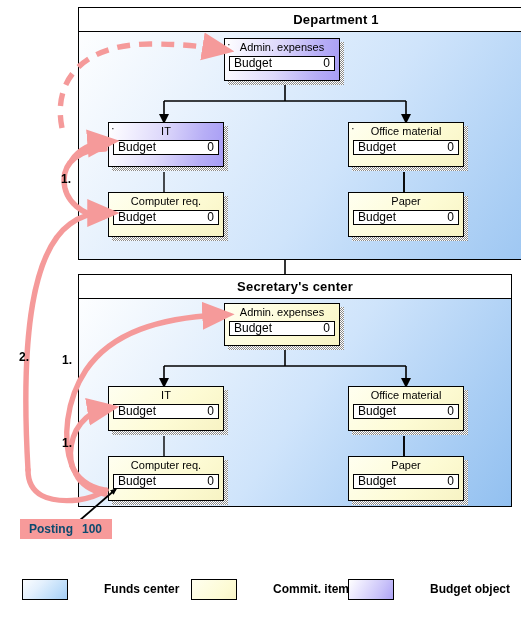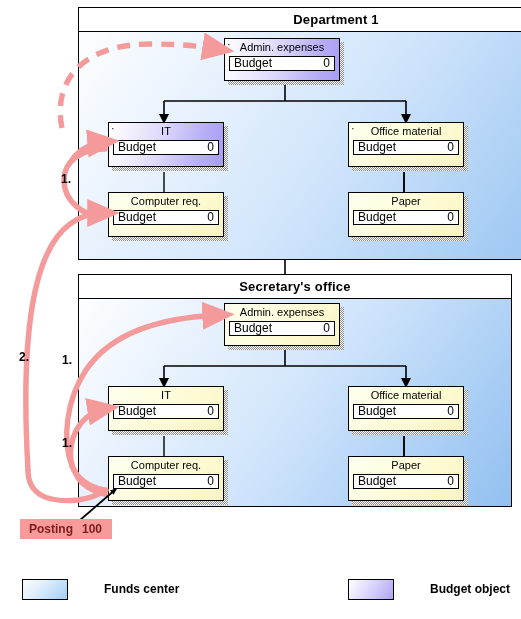--- a/index.html
+++ b/index.html
@@ -86,21 +86,21 @@
   .lg-sw.fcs{background:linear-gradient(135deg,#fbfdff 0%,#e3f0fd 35%,#bcdcf9 75%,#a4cdf5 100%);}
   .lg-sw.cis{background:linear-gradient(135deg,#ffffef 0%,#fdfbd4 70%,#f8f4c6 100%);}
   .lg-sw.bos{background:linear-gradient(120deg,#ffffff 0%,#ece9fe 25%,#c9c2f9 70%,#ada3f5 100%);}
   .lg-txt{margin-left:12px;font-size:12px;font-weight:bold;color:#000;white-space:nowrap;padding-left:24px;}
 
   
   .posting{
     position:absolute;left:20px;top:519px;
     background:#f79a9a;
     padding:3px 10px 3px 9px;
-    font-size:12px;font-weight:bold;color:#7f1d1d;
+    font-size:12px;font-weight:bold;color:#0c4a6e;
     white-space:nowrap;
     z-index:20;
   }
   .posting .pv{margin-left:9px;}
 
   svg.ov{position:absolute;left:0;top:0;width:521px;height:619px;overflow:visible;}
   svg.connectors{z-index:3;}
   svg.arrows{z-index:10;}
   .anum{
     position:absolute;font-size:12px;font-weight:bold;color:#000;z-index:12;
@@ -189,21 +189,21 @@
       <span>Paper</span>
     </div>
     <div class="n-row">
       <span class="lbl">Budget</span>
       <span class="val">0</span>
     </div>
   </div>
 
   <div class="fc-shadow" style="left:82px;top:278px;width:434px;height:233px;"></div>
   <div class="fc" id="fc-sec" style="left:78px;top:274px;width:434px;height:233px;">
-    <div class="fc-title">Secretary's office</div>
+    <div class="fc-title">Secretary's center</div>
     <div class="fc-body"></div>
   </div>
 
   <svg class="ov connectors">
 
     <line x1="285" y1="260" x2="285" y2="274" stroke="#000" stroke-width="1.6"></line>
 
     <line x1="285" y1="349" x2="285" y2="366" stroke="#000" stroke-width="1.6"></line>
 
     <line x1="164" y1="366" x2="406" y2="366" stroke="#000" stroke-width="1.6"></line>
@@ -312,19 +312,23 @@
 
   <div class="posting">
     <span>Posting</span><span class="pv">100</span>
   </div>
 
   <div class="legend">
     <div class="lg-item" style="left:22px;">
       <span class="lg-sw fcs"></span>
       <span class="lg-txt">Funds center</span>
     </div>
+    <div class="lg-item" style="left:191px;">
+      <span class="lg-sw cis"></span>
+      <span class="lg-txt">Commit. item</span>
+    </div>
     <div class="lg-item" style="left:348px;">
       <span class="lg-sw bos"></span>
       <span class="lg-txt">Budget object</span>
     </div>
   </div>
 
 </div>
 
 </body></html>

